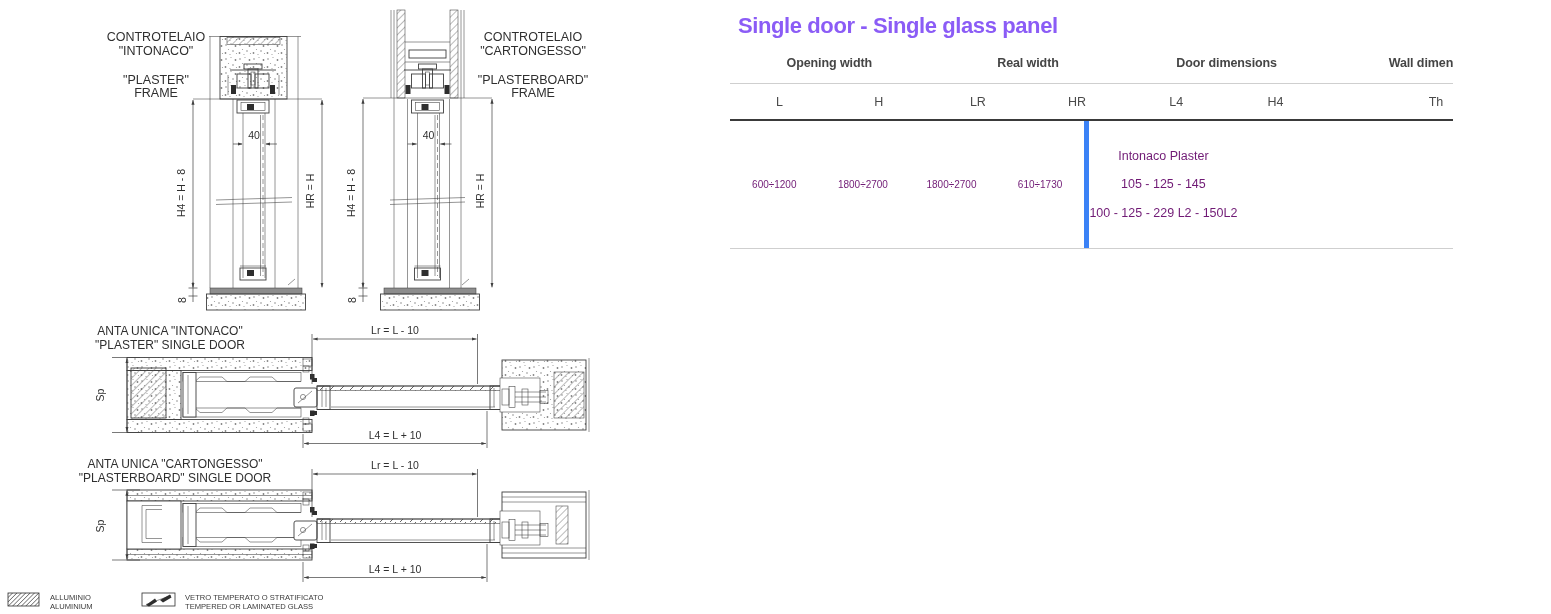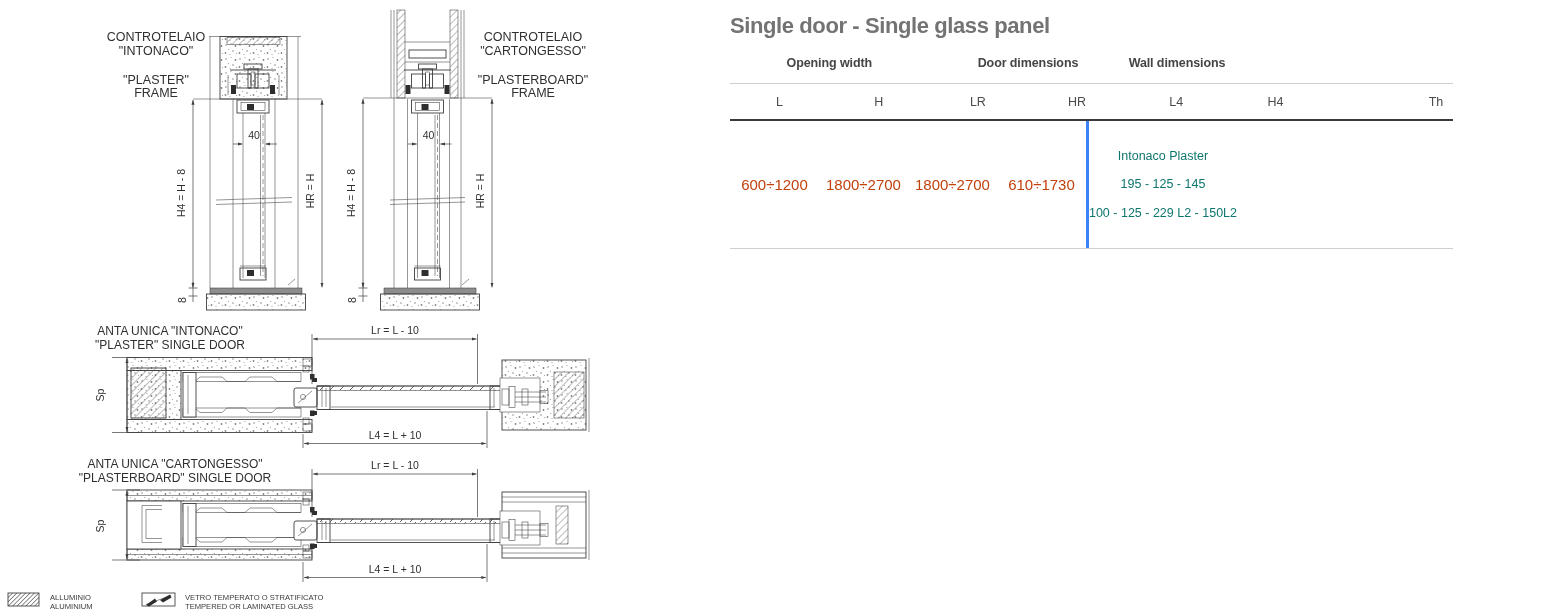--- a/index.html
+++ b/index.html
@@ -11,34 +11,34 @@
   .st{stroke:#3f3f3f;stroke-width:0.9;}
   .stt{stroke:#3f3f3f;stroke-width:0.55;}
   .dim{stroke:#3f3f3f;stroke-width:0.7;fill:none;}
   text.dlab{font-family:"Liberation Sans",sans-serif;font-size:12.5px;fill:#2f2f2f;}
   text.ddim{font-family:"Liberation Sans",sans-serif;font-size:10.5px;fill:#2f2f2f;}
   text.dtitle{font-family:"Liberation Sans",sans-serif;font-size:12px;fill:#2f2f2f;}
   text.dsmall{font-family:"Liberation Sans",sans-serif;font-size:7.6px;fill:#3a3a3a;}
 
   
   .right-panel{position:absolute;left:730px;top:0;width:818px;}
-  .title{margin:12px 0 0 0;height:31px;line-height:28px;font-size:22px;font-weight:bold;
-         letter-spacing:-0.4px;color:#737373;}
+  .title{margin:12px 0 0 8px;height:31px;line-height:28px;font-size:22px;font-weight:bold;
+         letter-spacing:-0.4px;color:#8b5cf6;}
   .spec-table{width:818px;color:#4a4a4a;}
   .row{display:grid;grid-template-columns:repeat(6,1fr) 222px;}
   .groups{height:40px;border-bottom:1px solid #cfcfcf;}
   .gcell{grid-column:span 2;display:flex;align-items:center;justify-content:center;
          font-size:12.5px;font-weight:bold;letter-spacing:-0.1px;color:#454545;}
   .gcell.last{grid-column:span 1;}
   .cols{height:35px;border-bottom:2.5px solid #3a3a3a;border-right:1px solid #d8d8d8;}
   .ccell{display:flex;align-items:center;justify-content:center;font-size:12.5px;color:#4a4a4a;}
   .tbody{height:127px;border-bottom:1px solid #cfcfcf;}
-  .vcell{display:flex;align-items:center;justify-content:center;font-size:15px;color:#c2410c;}
-  .thcell{border-left:3px solid #3b82f6;display:flex;flex-direction:column;
-          align-items:center;justify-content:center;font-size:12.5px;color:#0f766e;}
+  .vcell{display:flex;align-items:center;justify-content:center;font-size:10px;color:#701a75;}
+  .thcell{border-left:5px solid #3b82f6;display:flex;flex-direction:column;
+          align-items:center;justify-content:center;font-size:12.5px;color:#701a75;}
   .thcell div{line-height:28.5px;white-space:nowrap;}
 </style>
 </head>
 <body>
 
 <div class="page">
 
 <svg class="drawings" viewBox="0 0 730 614" xmlns="http://www.w3.org/2000/svg">
   <defs>
     <pattern id="speckle" width="14" height="14" patternUnits="userSpaceOnUse">
@@ -328,39 +328,40 @@
     <text x="185" y="608.5" class="dsmall">TEMPERED OR LAMINATED GLASS</text>
   </g>
 </svg>
 
 <div class="right-panel">
   <div class="title">Single door - Single glass panel</div>
 
   <div class="spec-table">
     <div class="row groups">
       <div class="gcell">Opening width</div>
+      <div class="gcell">Real width</div>
       <div class="gcell">Door dimensions</div>
       <div class="gcell last">Wall dimensions</div>
     </div>
     <div class="row cols">
       <div class="ccell">L</div>
       <div class="ccell">H</div>
       <div class="ccell">LR</div>
       <div class="ccell">HR</div>
       <div class="ccell">L4</div>
       <div class="ccell">H4</div>
       <div class="ccell">Th</div>
     </div>
     <div class="row tbody">
       <div class="vcell">600÷1200</div>
       <div class="vcell">1800÷2700</div>
       <div class="vcell">1800÷2700</div>
       <div class="vcell">610÷1730</div>
       <div class="thcell">
         <div>Intonaco Plaster</div>
-        <div>195 - 125 - 145</div>
+        <div>105 - 125 - 145</div>
         <div>100 - 125 - 229 L2 - 150L2</div>
       </div>
     </div>
   </div>
 </div>
 
 </div>
 
 </body></html>

